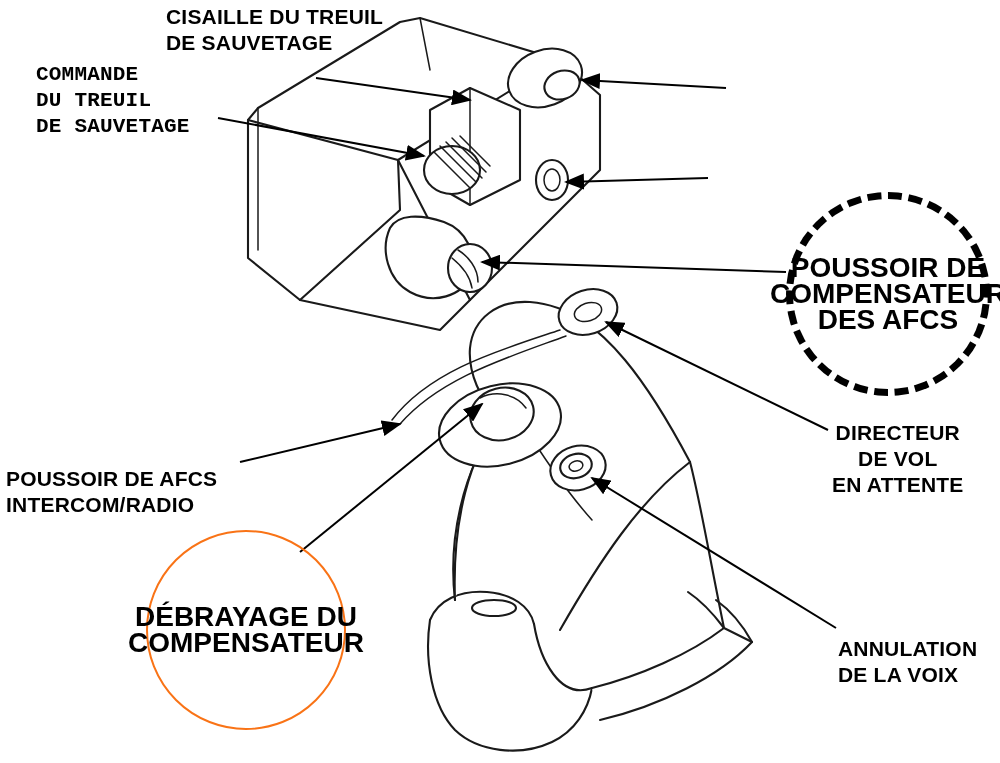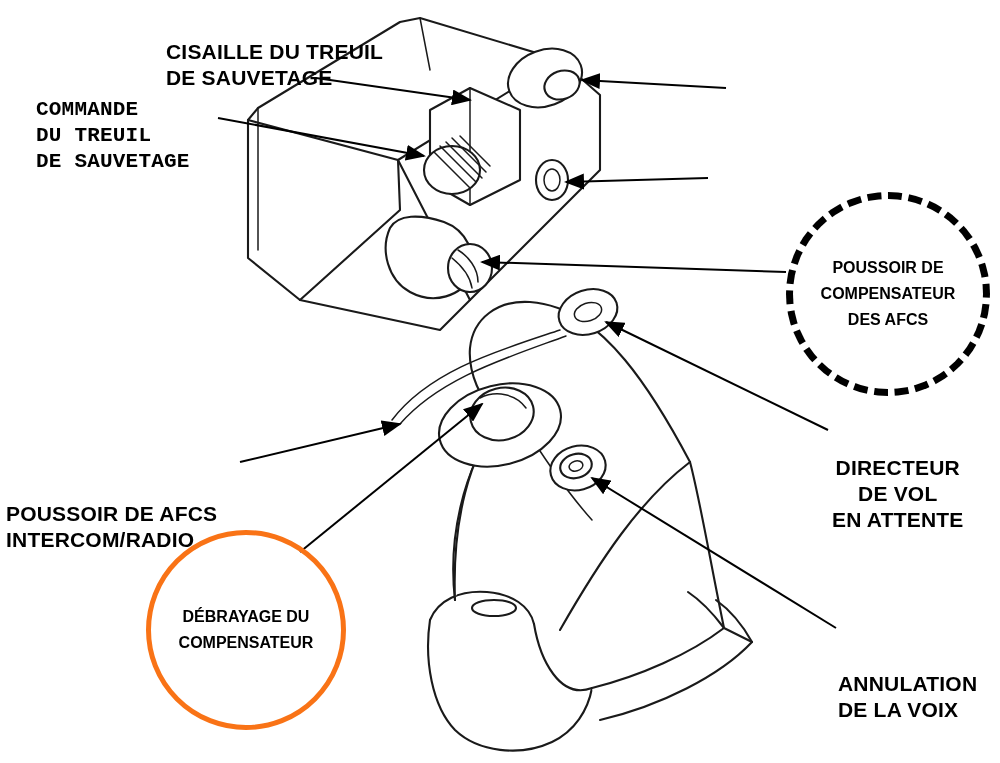--- a/index.html
+++ b/index.html
@@ -17,40 +17,39 @@
     overflow: hidden;
   }
   .label {
     position: absolute;
     font-weight: bold;
     font-size: 21px;
     line-height: 26px;
     color: #000000;
     letter-spacing: 0.2px;
     white-space: pre-line;
-    margin-top: 35px;
   }
   .label.right { text-align: left; }
   .label.left { text-align: left; }
   .circle-label {
     position: absolute;
     display: flex;
     align-items: center;
     justify-content: center;
     text-align: center;
     border-radius: 50%;
     font-weight: bold;
-    font-size: 16px;
+    font-size: 28px;
     line-height: 26px;
     color: #000;
     box-sizing: border-box;
     white-space: pre-line;
   }
   .circle-solid {
-    border: 5px solid #f97316;
+    border: 2px solid #f97316;
   }
   .circle-dashed {
     border: 7px dashed #000;
   }
   svg.overlay {
     position: absolute;
     left: 0;
     top: 0;
     width: 1000px;
     height: 763px;

